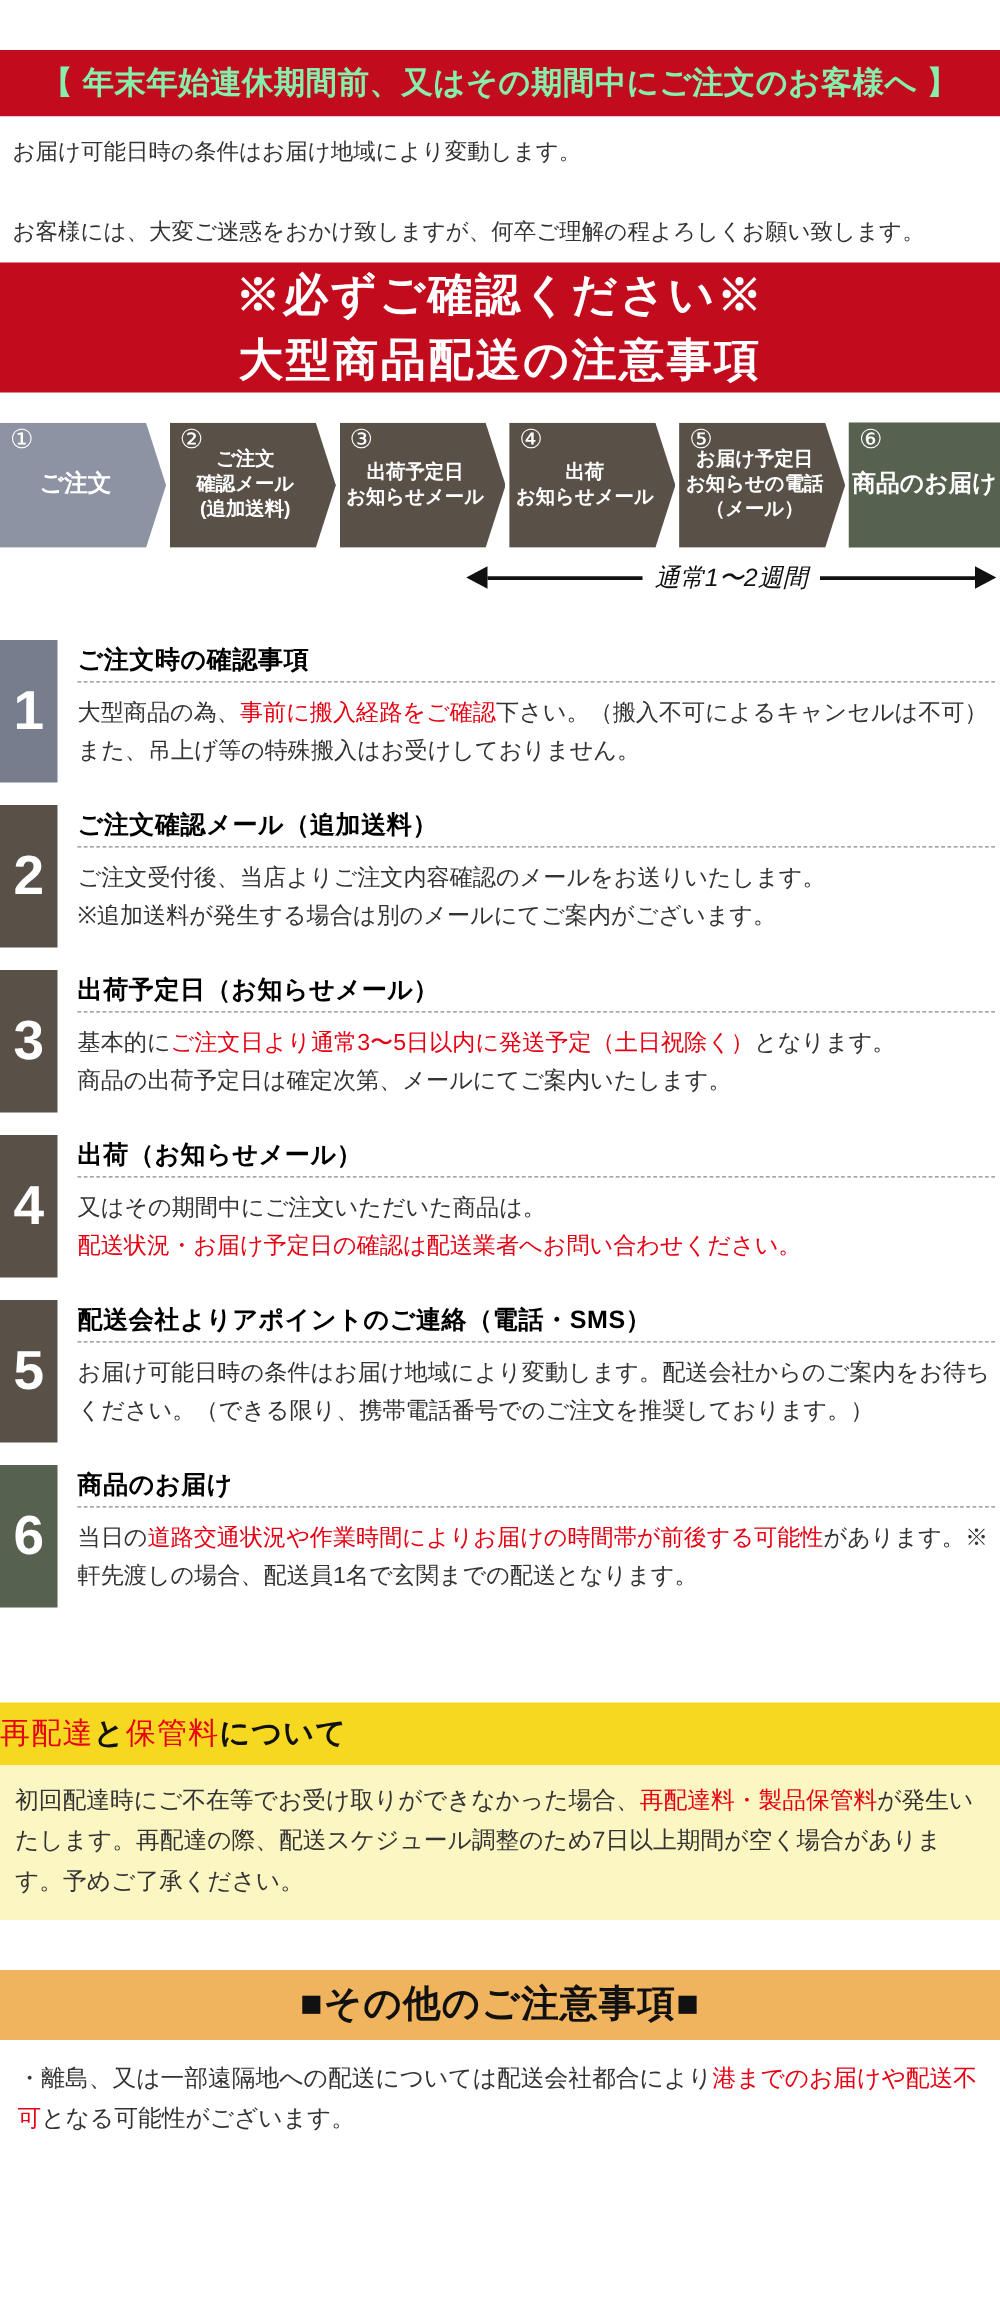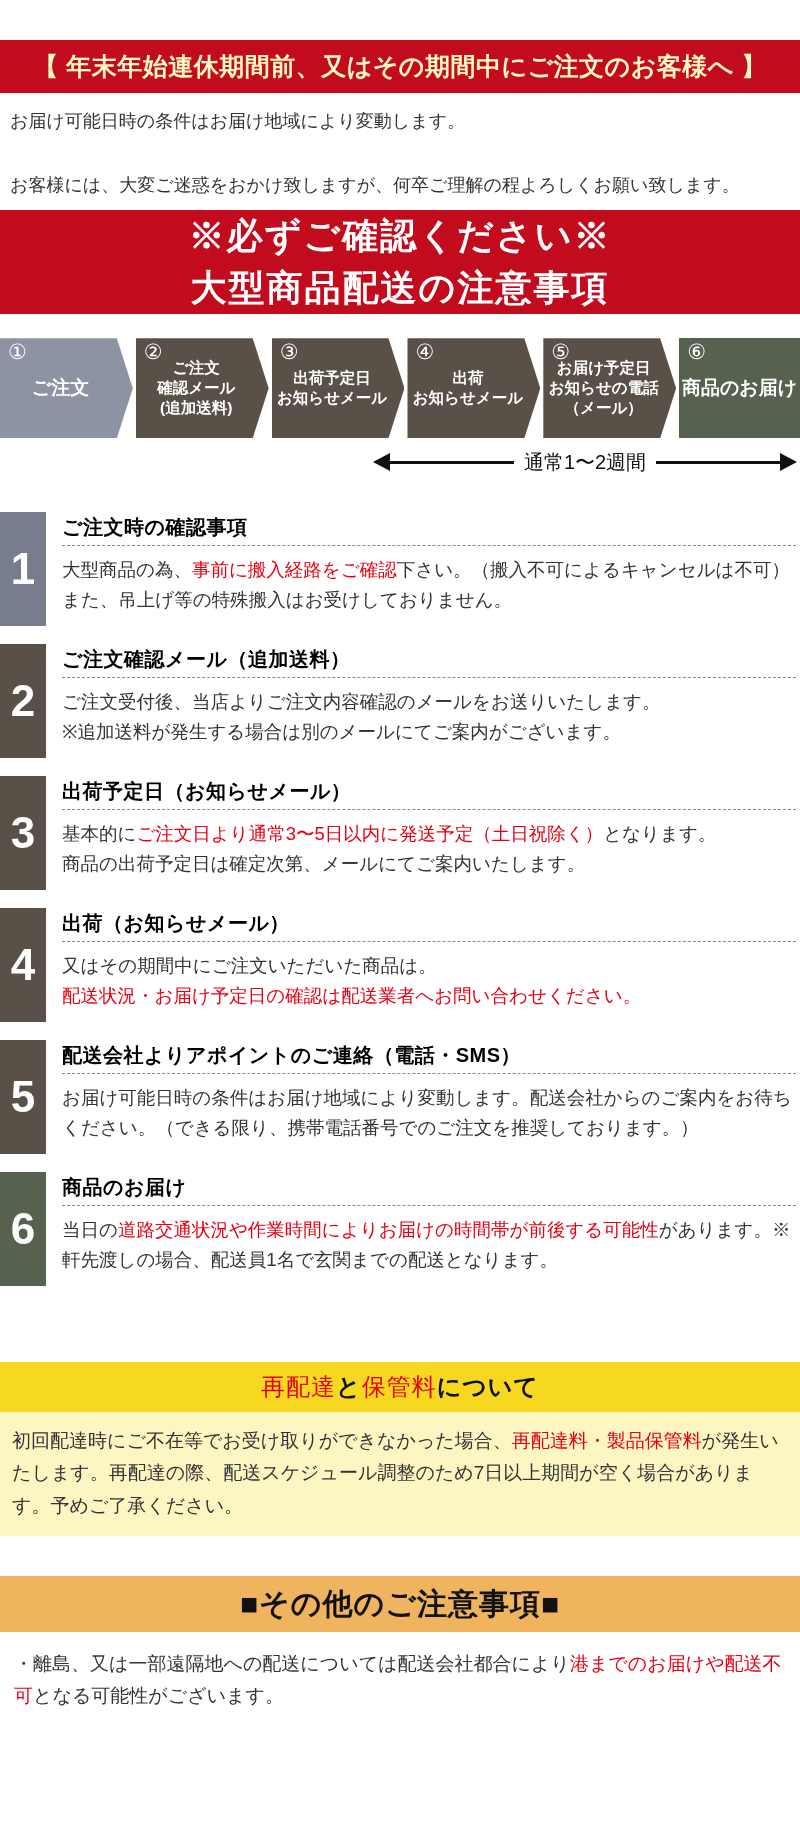--- a/index.html
+++ b/index.html
@@ -8,21 +8,21 @@
     width:800px; height:1840px; overflow:hidden;
     background:#ffffff;
     font-family:"Liberation Sans", sans-serif;
     color:#333;
   }
   .red { color:#e60012; font-weight:normal; }
 
   
   .banner-top {
     margin-top:40px; height:53px; line-height:53px;
-    background:#c30b1e; color:#fef9c3;
+    background:#c30b1e; color:#86efac;
     font-size:25px; font-weight:bold; text-align:center;
     letter-spacing:0.5px;
   }
 
   
   .intro { margin:12px 10px 0 10px; font-size:18px; line-height:1.8; color:#333; }
   .intro p { margin:0; }
   .intro p:last-child { margin-top:32px; }
 
   
@@ -52,21 +52,21 @@
 
   
   .duration {
     margin-top:12px; margin-left:373px; width:424px; height:24px;
     display:flex; align-items:center;
   }
   .ah { width:0; height:0; flex:none; }
   .ah.left  { border-top:9px solid transparent; border-bottom:9px solid transparent; border-right:17px solid #111; }
   .ah.right { border-top:9px solid transparent; border-bottom:9px solid transparent; border-left:17px solid #111; }
   .dline { flex:1 1 0; height:3px; background:#111; }
-  .dlabel { flex:none; padding:0 10px; font-size:20px; color:#111; white-space:nowrap; }
+  .dlabel { flex:none; padding:0 10px; font-size:20px; color:#111; white-space:nowrap;font-style:italic; }
 
   
   .sections { margin-top:38px; }
   .section { display:flex; min-height:114px; margin-bottom:18px; }
   .numblock {
     flex:none; width:46px; color:#fff;
     display:flex; align-items:center; justify-content:center;
     font-size:44px; font-weight:bold;
   }
   .sec-content { flex:1 1 auto; margin-left:16px; padding-right:4px; }
@@ -74,21 +74,21 @@
     margin:2px 0 4px 0; font-size:20px; font-weight:bold; color:#000;
     letter-spacing:0.5px;
   }
   .sec-rule { border:none; border-top:1px dashed #888; margin:0 0 9px 0; }
   .sec-body { font-size:18.5px; line-height:1.62; color:#333; }
 
   
   .redelivery { margin-top:76px; }
   .re-header {
     height:50px; line-height:50px; background:#f6d820;
-    text-align:center; font-size:24px; font-weight:bold; color:#111;
+    font-size:24px; font-weight:bold; color:#111;
     letter-spacing:1px;
   }
   .re-body {
     background:#fcf6c3; padding:13px 12px 14px 12px;
     font-size:19px; line-height:1.7; color:#333;
   }
 
   
   .other { margin-top:40px; }
   .other-header {

